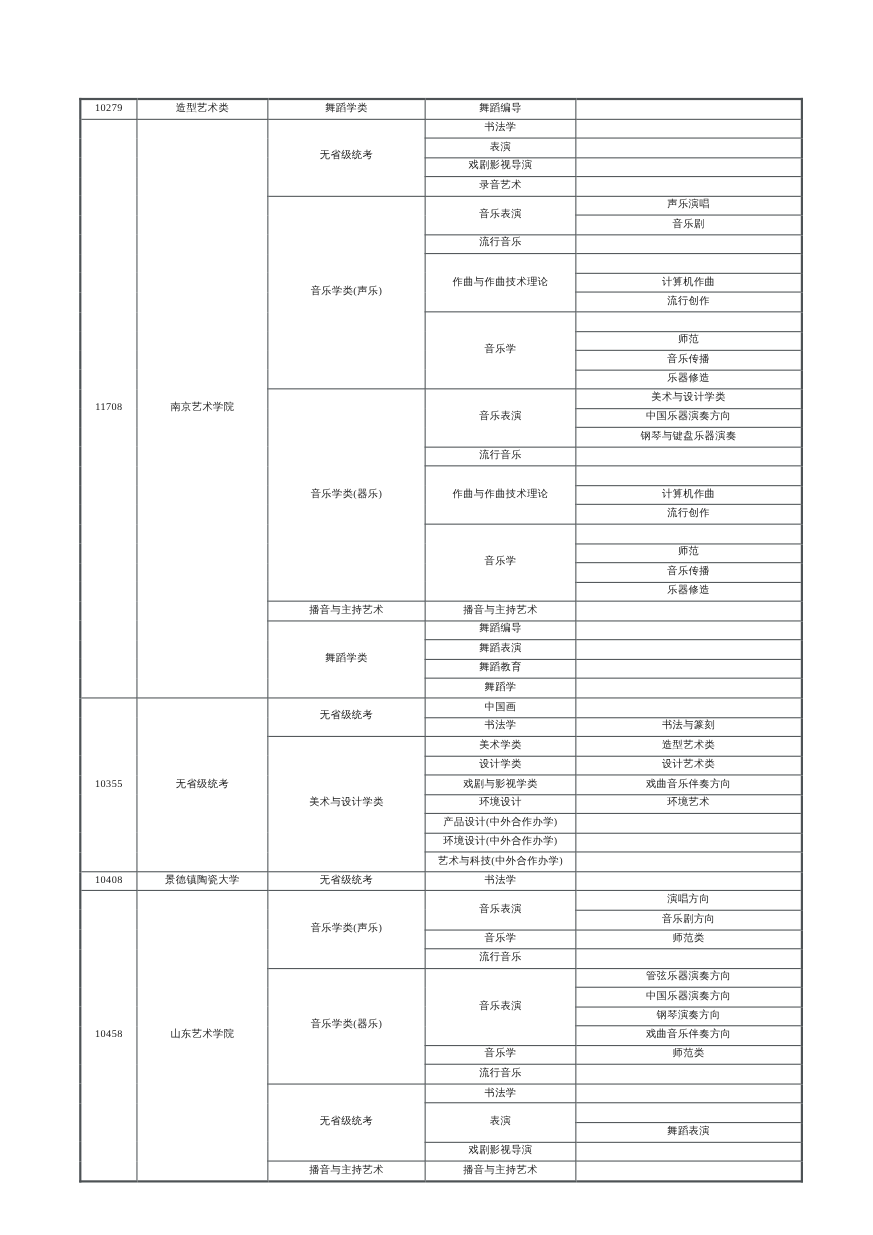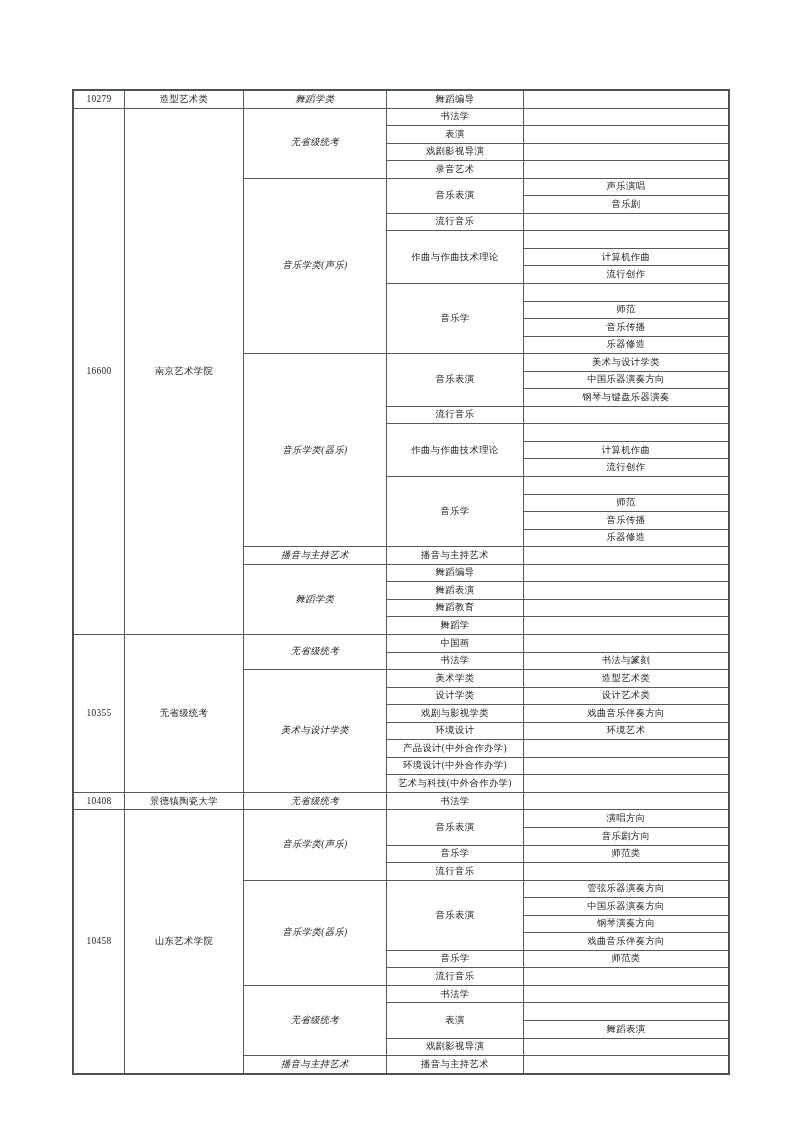--- a/index.html
+++ b/index.html
@@ -40,21 +40,21 @@
     height: 16.55px;
     text-align: center;
     vertical-align: middle;
     overflow: hidden;
     white-space: nowrap;
     letter-spacing: 0.4px;
     color: #1b1b1b;
   }
   td.c1 { width: 50px; }
   td.c2 { width: 118px; }
-  td.c3 { width: 142px; font-style: italic; }
+  td.c3 { width: 142px; }
   td.c4 { width: 136px; }
   td.c5 { width: 204px; }
   .outer-l { border-left: 2px solid #4d5255 !important; }
   .outer-r { border-right: 2px solid #4d5255 !important; }
   .outer-t { border-top: 2px solid #4d5255 !important; }
   .outer-b { border-bottom: 2px solid #4d5255 !important; }
   .sch-sep-top { border-top: 1.6px solid #3c4043 !important; }
 </style>
 </head>
 <body>
@@ -64,21 +64,21 @@
     <table class="sheet">
       <tbody id="table-body">
           <tr>
             <td class="c1 outer-l outer-t" rowspan="1">10279</td>
             <td class="c2 outer-t" rowspan="1">造型艺术类</td>
             <td class="c3 outer-t" rowspan="1">舞蹈学类</td>
             <td class="c4 outer-t" rowspan="1">舞蹈编导</td>
             <td class="c5 outer-r outer-t"></td>
           </tr>
           <tr>
-            <td class="c1 outer-l sch-sep-top" rowspan="30">16600</td>
+            <td class="c1 outer-l sch-sep-top" rowspan="30">11708</td>
             <td class="c2 sch-sep-top" rowspan="30">南京艺术学院</td>
             <td class="c3 sch-sep-top" rowspan="4">无省级统考</td>
             <td class="c4 sch-sep-top" rowspan="1">书法学</td>
             <td class="c5 outer-r"></td>
           </tr>
           <tr>
             <td class="c4" rowspan="1">表演</td>
             <td class="c5 outer-r"></td>
           </tr>
           <tr>

